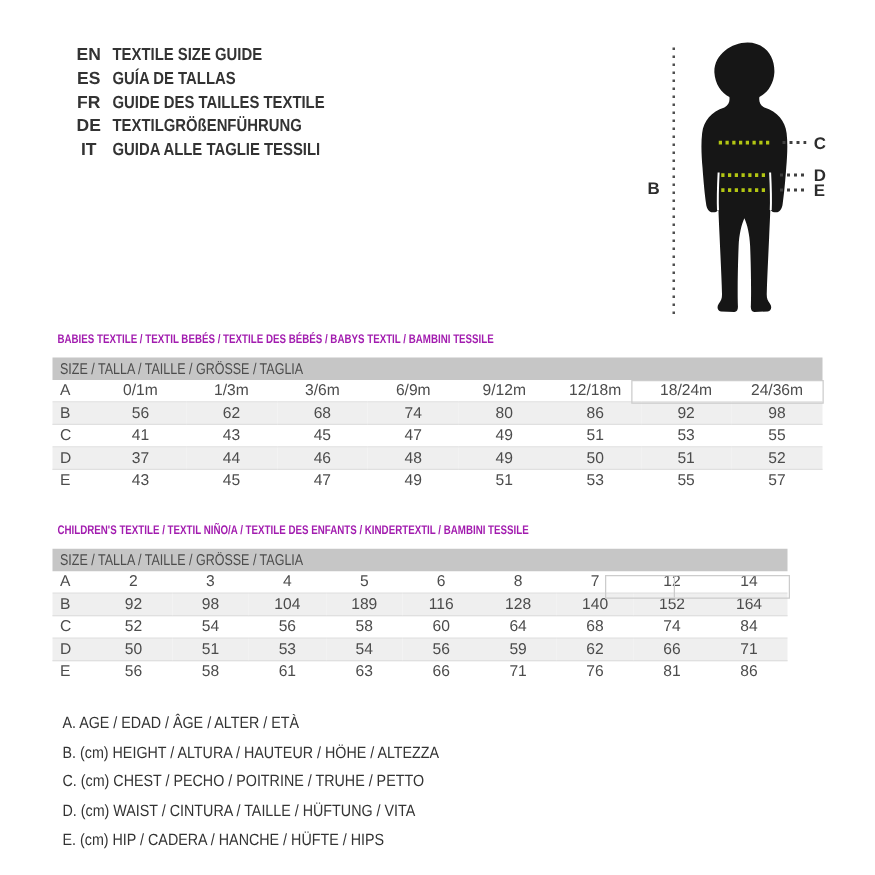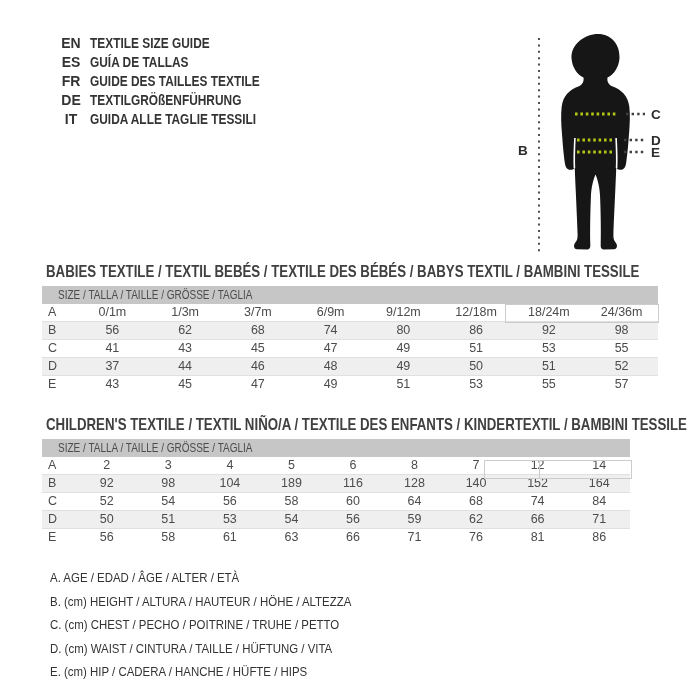--- a/index.html
+++ b/index.html
@@ -17,22 +17,22 @@
   .lang-code { width:38px; }
 
   
   .figure { position:absolute; left:502px; top:18px; width:190px; height:245px; }
   .figure svg text { font-family:"Liberation Sans", sans-serif; font-weight:bold; fill:#2d2d2d; }
 
   
   .tbl-section { position:absolute; }
   .sec-babies { left:42px; top:265px; width:616px; }
   .sec-children { left:42px; top:418px; width:588px; }
-  .tbl-title { font-size:17px; font-weight:bold; color:#404040; height:14px; line-height:14px; margin-left:4px; }
-  .tbl-headbar { margin-top:7px; height:18px; line-height:18px; background:#c6c6c6; color:#4c4c4c; font-size:12.5px; padding-left:16px; }
+  .tbl-title { font-size:10px; font-weight:bold; color:#a21caf; height:14px; line-height:14px; margin-left:4px; }
+  .tbl-headbar { margin-top:7px; height:18px; line-height:18px; background:#c6c6c6; color:#4c4c4c; font-size:12.5px; padding-left:6px; }
   table.size-table { width:100%; border-collapse:collapse; table-layout:fixed; font-size:12.5px; color:#4c4c4c; }
   table.size-table td { height:17px; line-height:17px; padding:0; text-align:center; white-space:nowrap; }
   table.size-table td.rowlabel { text-align:left; padding-left:6px; }
   table.size-table col.lblcol { width:34px; }
   table.size-table tr.shaded td { background:#efefef; border-top:1px solid #e0e0e0; border-bottom:1px solid #e0e0e0; }
 
   
   .overlay-box { position:absolute; border:1px solid #cccccc; background:transparent; }
   .ov-babies { left:505px; top:304px; width:152px; height:17px; }
   .ov-children { left:484px; top:460px; width:146px; height:17px; }
@@ -134,21 +134,21 @@
     <div class="tbl-headbar"><span class="cond-head">SIZE / TALLA / TAILLE / GRÖSSE / TAGLIA</span></div>
     <table class="size-table">
       <colgroup>
           <col class="lblcol">
         </colgroup>
       <tbody>
           <tr>
             <td class="rowlabel">A</td>
             <td>0/1m</td>
             <td>1/3m</td>
-            <td>3/7m</td>
+            <td>3/6m</td>
             <td>6/9m</td>
             <td>9/12m</td>
             <td>12/18m</td>
             <td>18/24m</td>
             <td>24/36m</td>
           </tr>
           <tr class="shaded">
             <td class="rowlabel">B</td>
             <td>56</td>
             <td>62</td>

